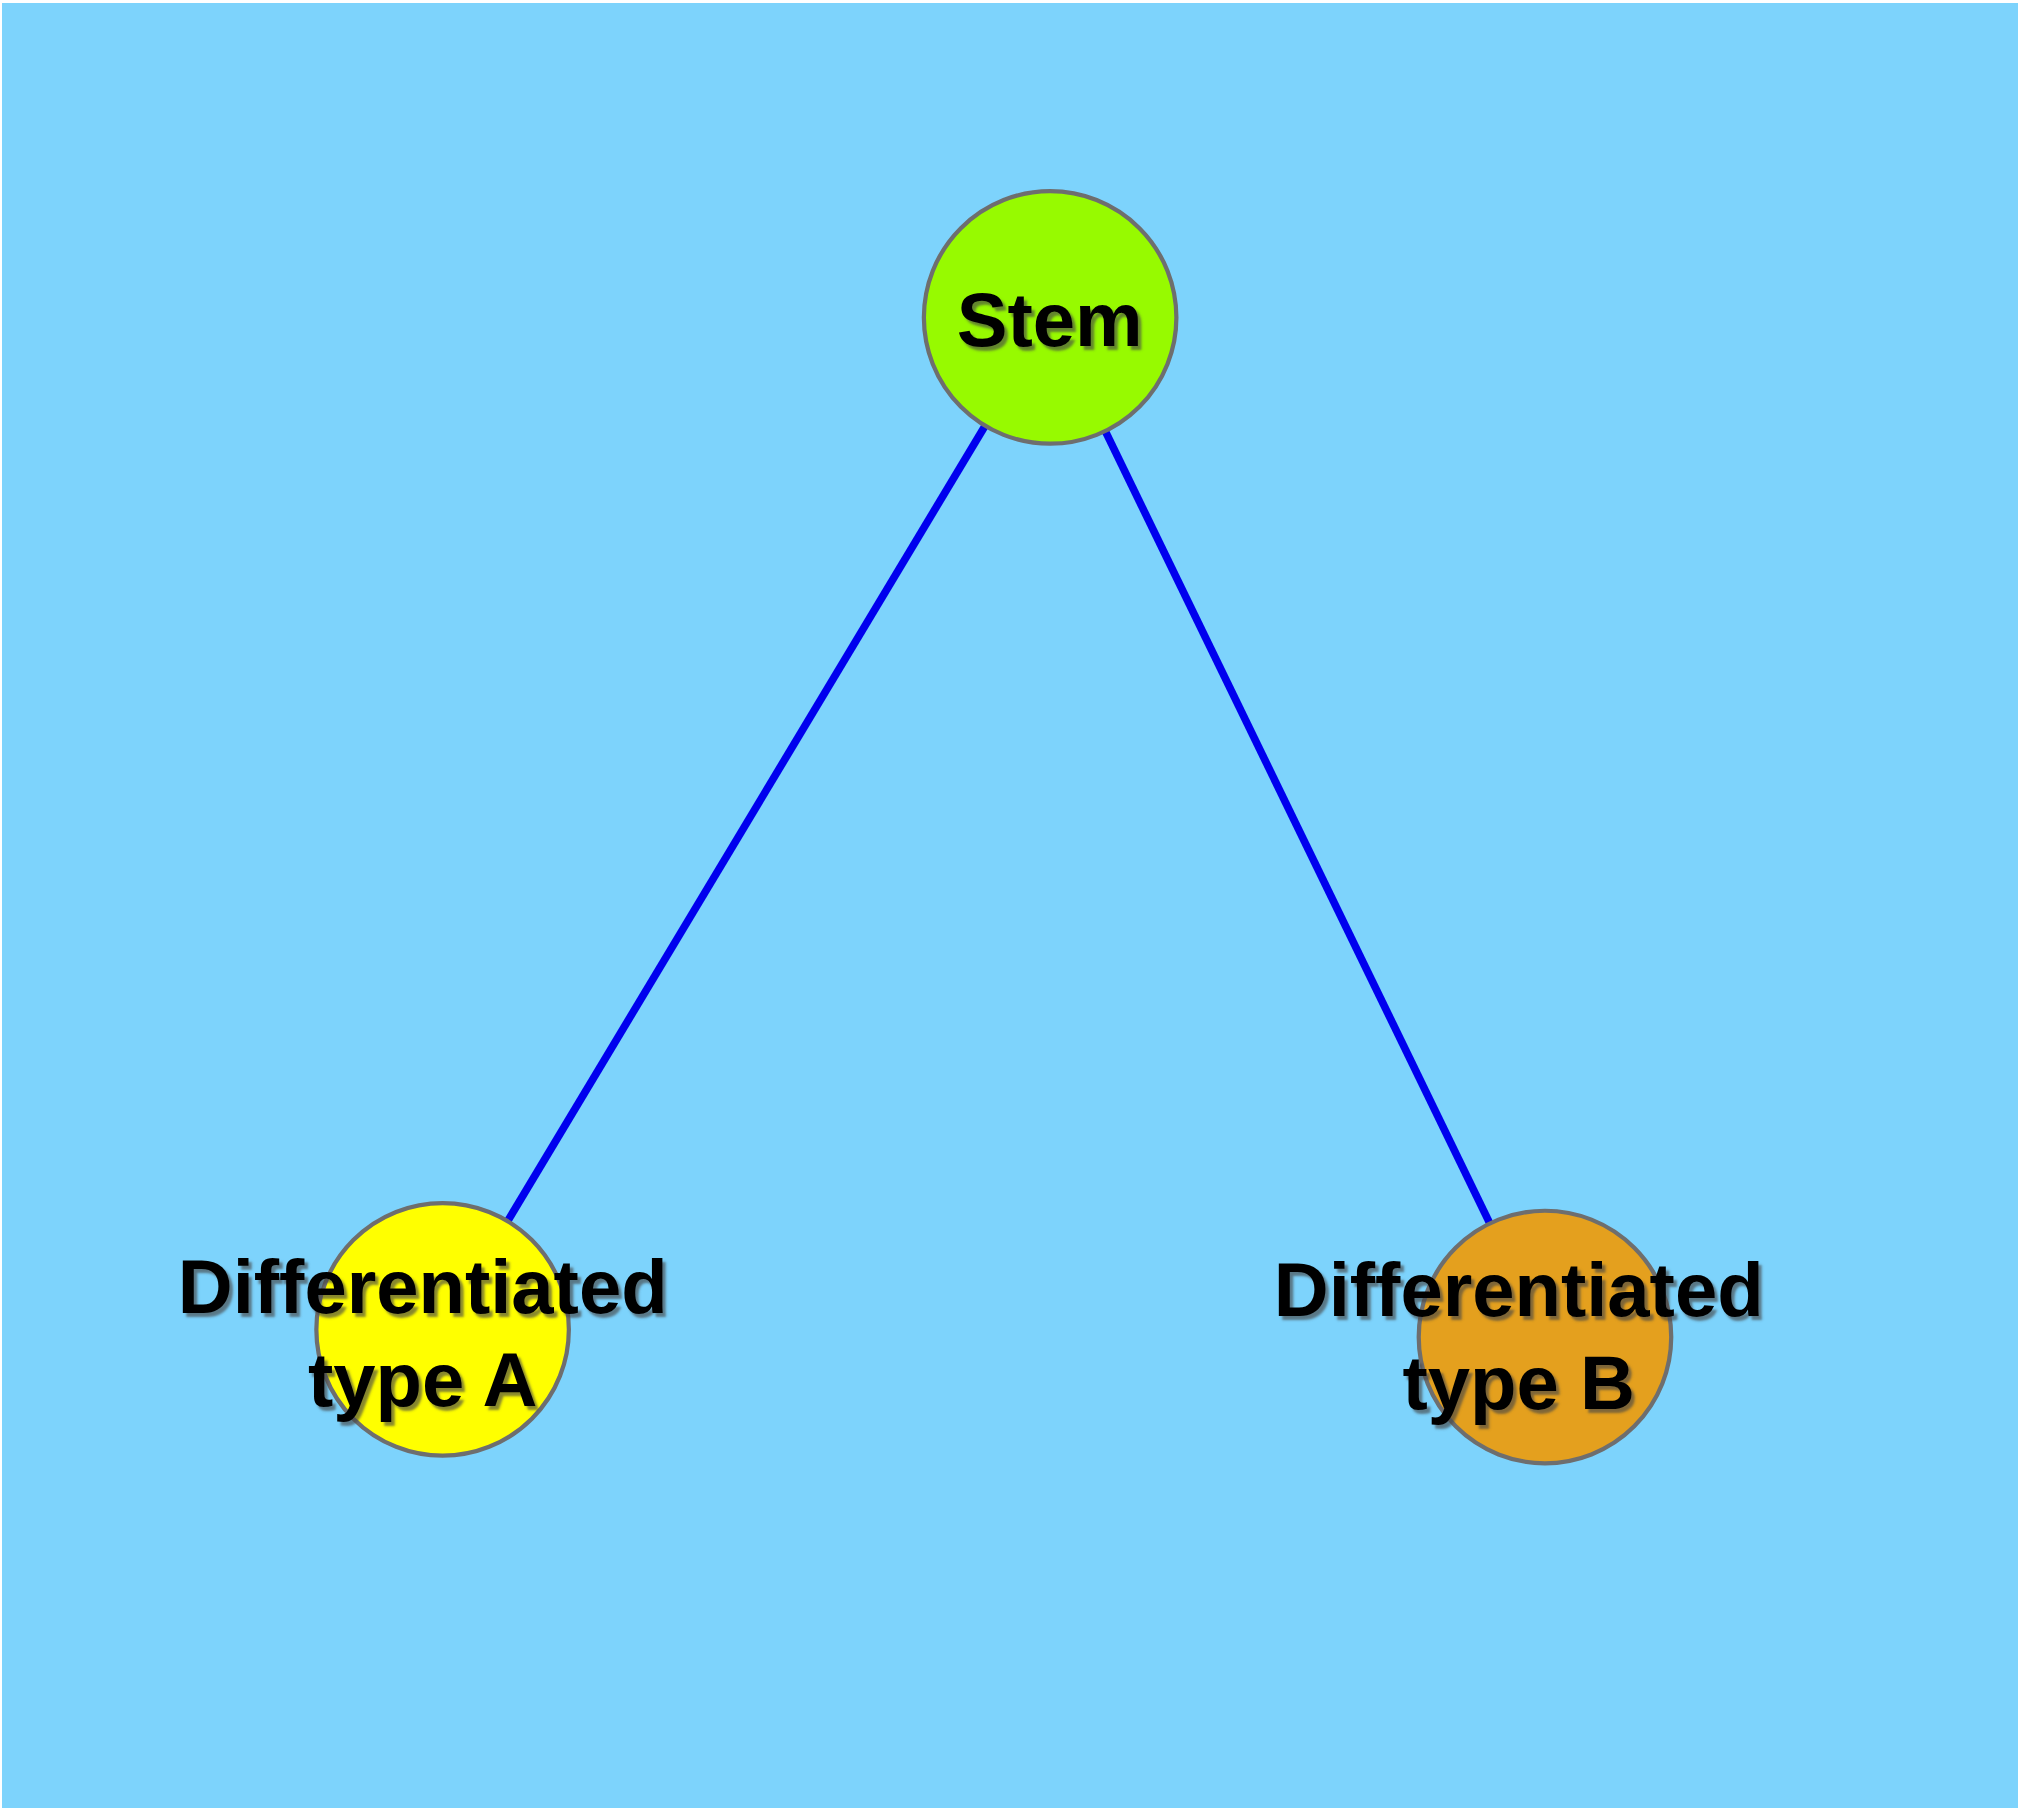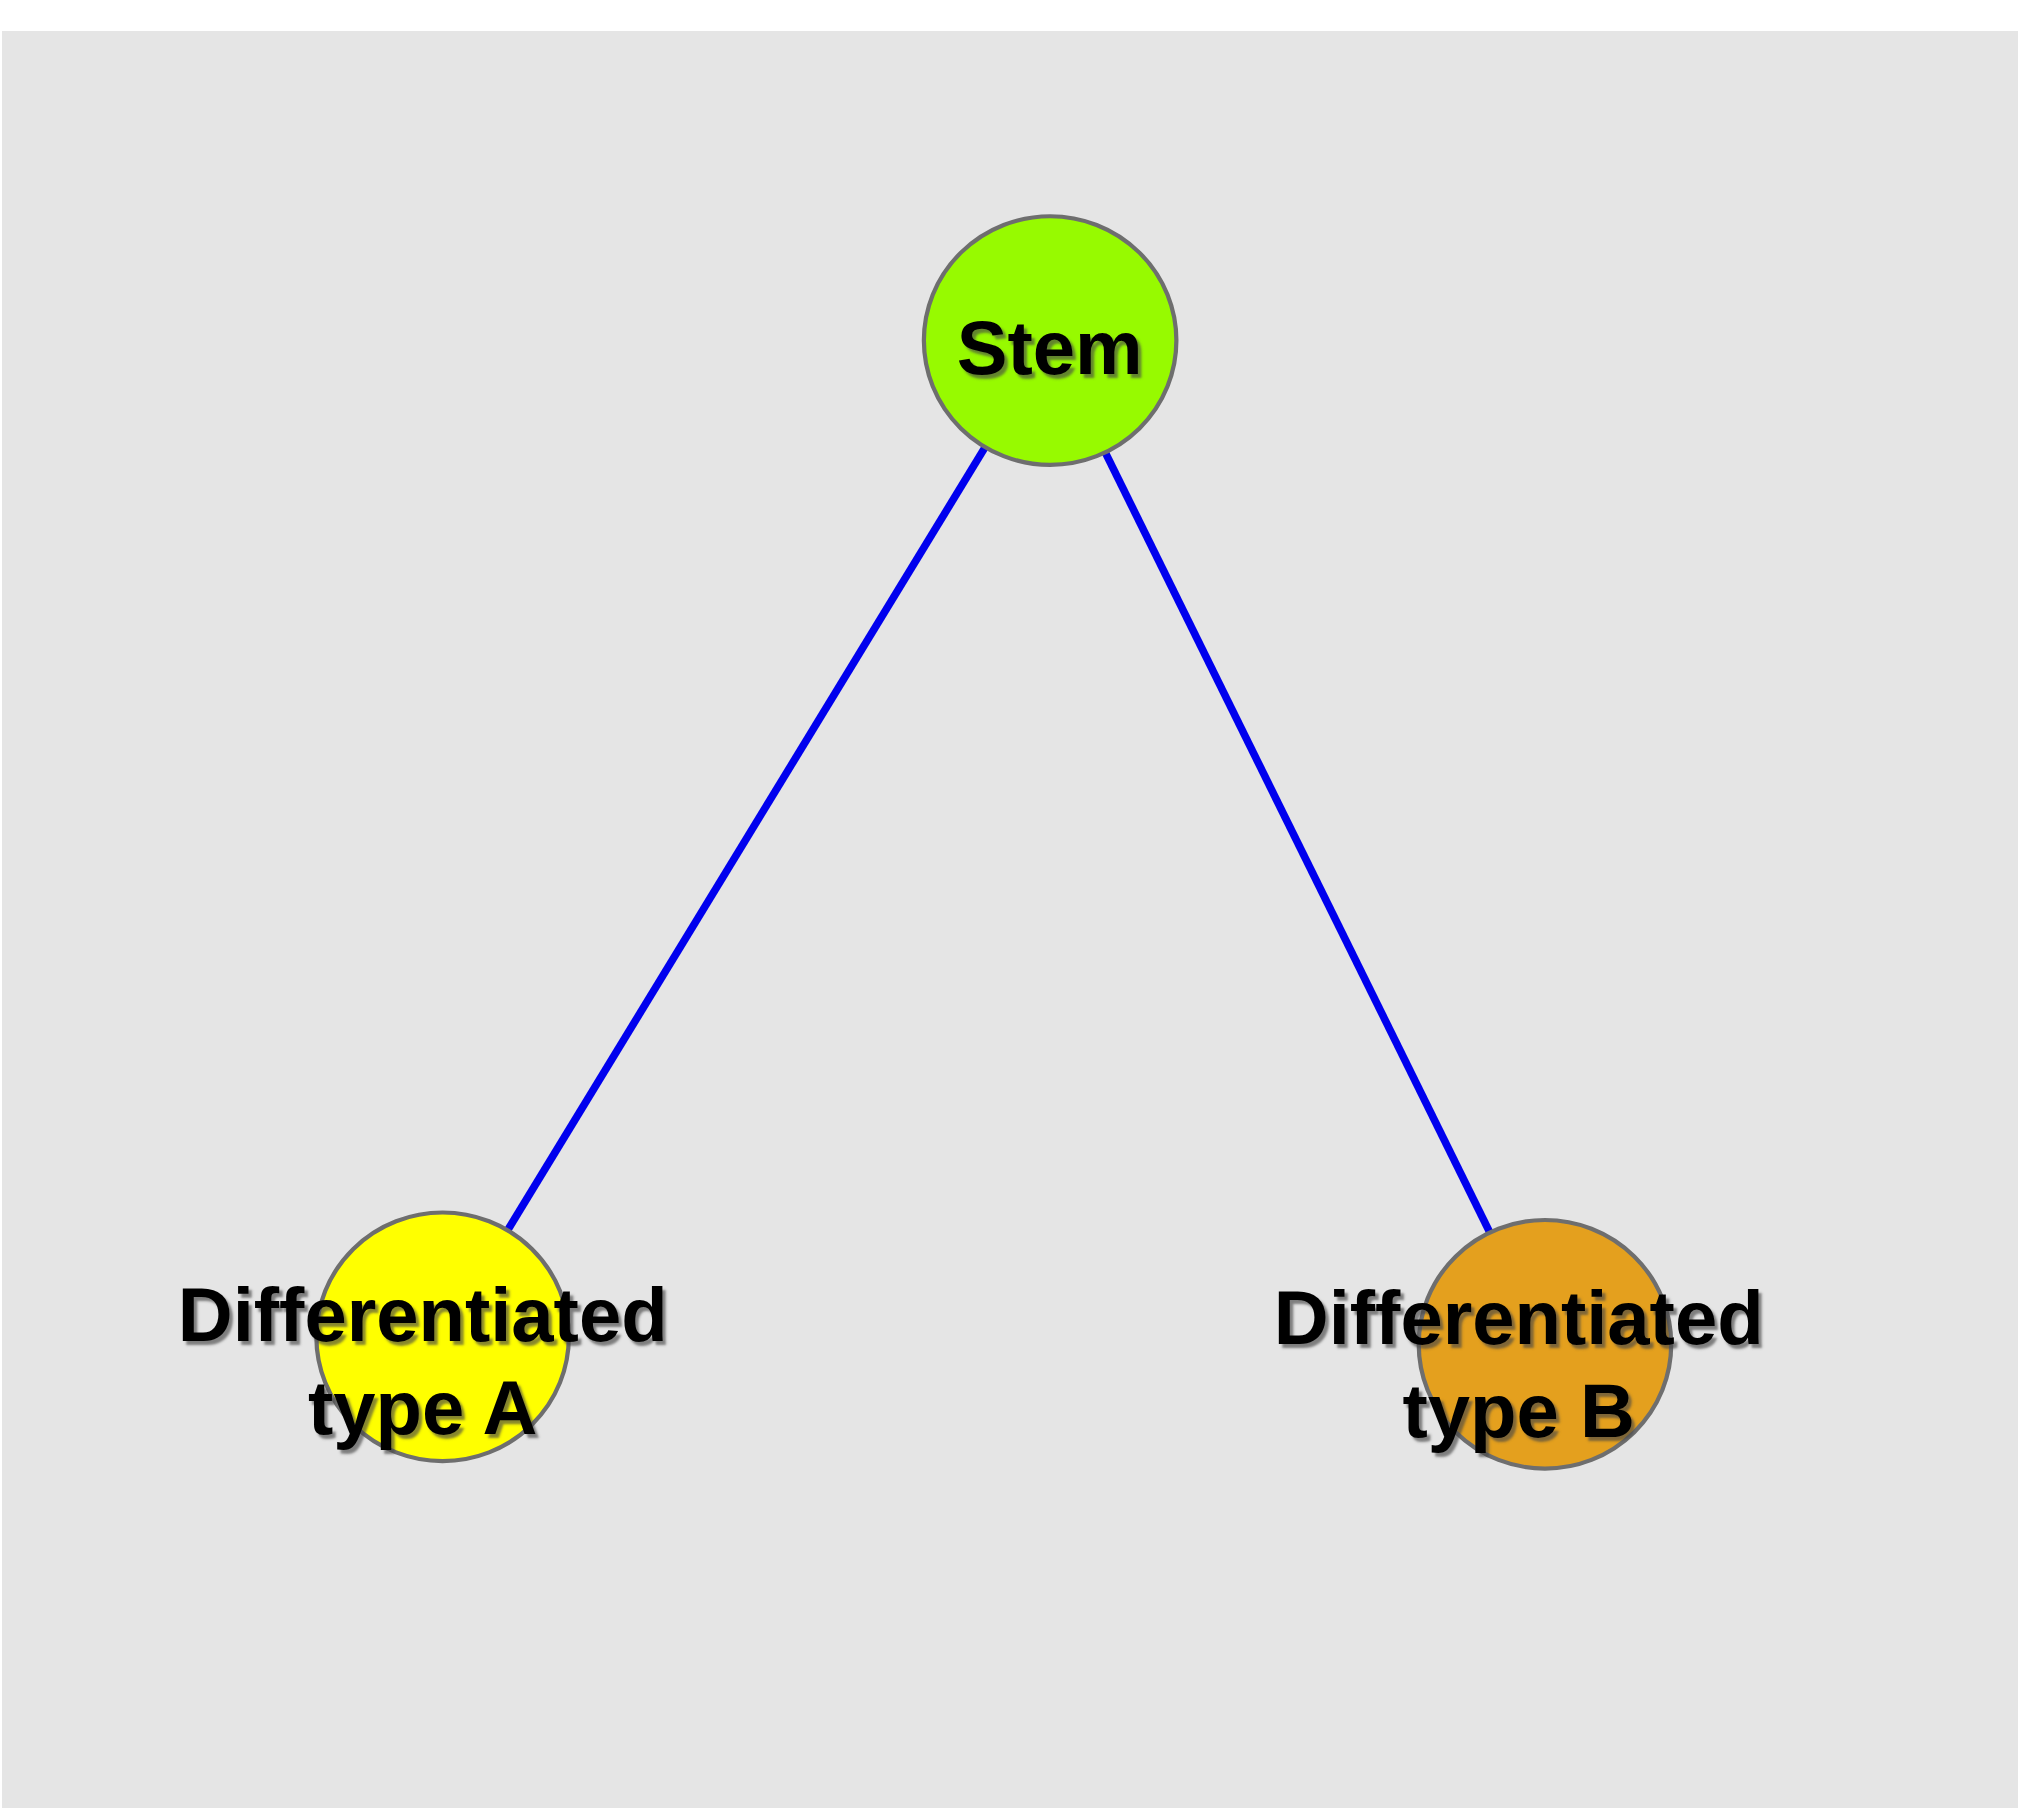--- a/index.html
+++ b/index.html
@@ -9,23 +9,22 @@
     height: 1812px;
     background: #ffffff;
     font-family: "Liberation Sans", "DejaVu Sans", sans-serif;
   }
   .canvas {
     position: absolute;
     left: 1.7px;
     top: 3.4px;
     right: 1.7px;
     bottom: 4.2px;
-    background: #e5e5e5;
+    background: #7dd3fc;
     overflow: hidden;
-    margin-top: 28px;
   }
   .graph-svg {
     position: absolute;
     left: 0;
     top: 0;
     width: 100%;
     height: 100%;
   }
   .edge {
     stroke-width: 9px;

